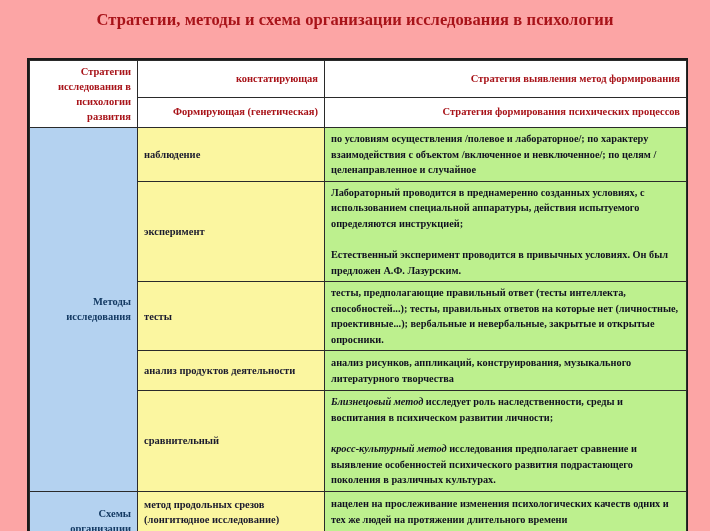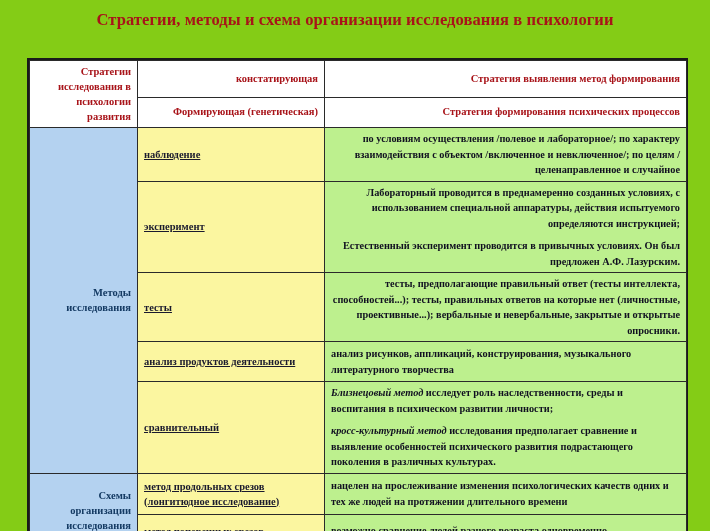--- a/index.html
+++ b/index.html
@@ -10,21 +10,21 @@
   body {
     width: 710px;
     height: 531px;
     font-family: "Liberation Serif", "DejaVu Serif", serif;
     overflow: hidden;
   }
   #page {
     position: relative;
     width: 710px;
     height: 531px;
-    background: #84cc16;
+    background: #fca5a5;
   }
 
   
   .title-block {
     position: absolute;
     left: 0;
     top: 8px;
     width: 710px;
     text-align: center;
     color: #a81319;
@@ -96,37 +96,36 @@
 
   
   .method {
     background: #fbf6a0;
     color: #1a1a2e;
     font-weight: bold;
     font-size: 10.5px;
     line-height: 15px;
     text-align: left;
     padding-left: 14px;
-    text-decoration: underline;
   }
 
   
   .desc {
     background: #bdf08e;
     color: #101020;
     font-weight: bold;
     font-size: 10.3px;
     line-height: 15.5px;
-    text-align: right;
+    text-align: left;
     padding-left: 7px;
     padding-right: 5px;
   }
   .desc.center { text-align: left; }
   .desc p { margin: 0; }
-  .desc p + p { margin-top: 7px; }
+  .desc p + p { margin-top: 16px; }
   .desc .it { font-style: italic; }
 
   
   .r-observe td   { height: 53px; }
   .r-experiment td{ height: 72px; }
   .r-tests td     { height: 62px; margin-left: 8px; }
   .r-products td  { height: 40px; }
   .r-compare td   { height: 82px; }
   .r-longit td    { height: 41px; }
   .r-cross td     { height: 34px; }

